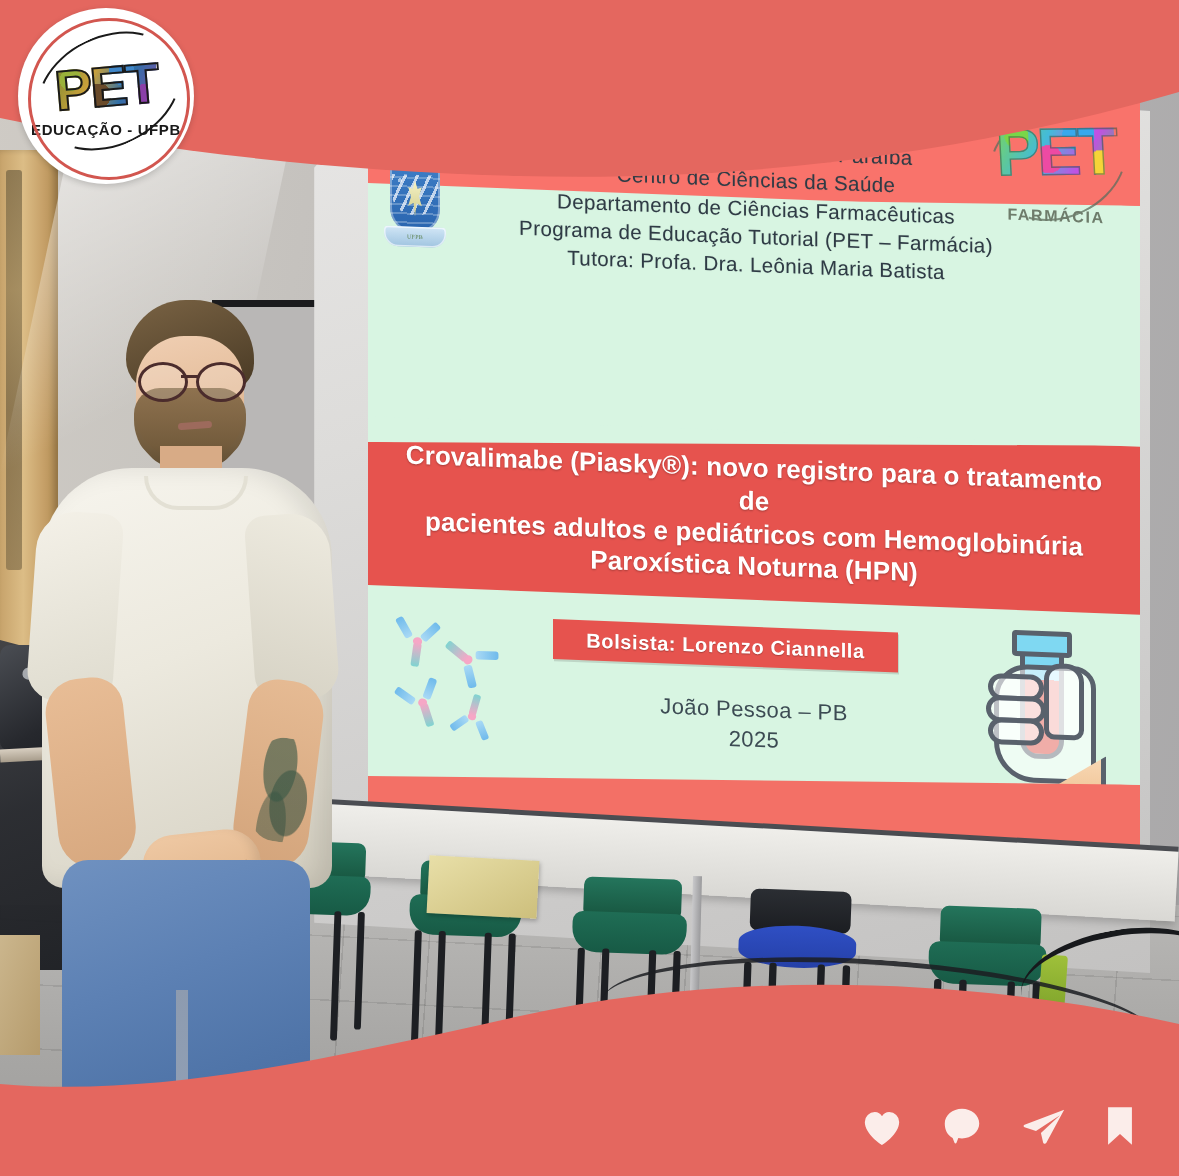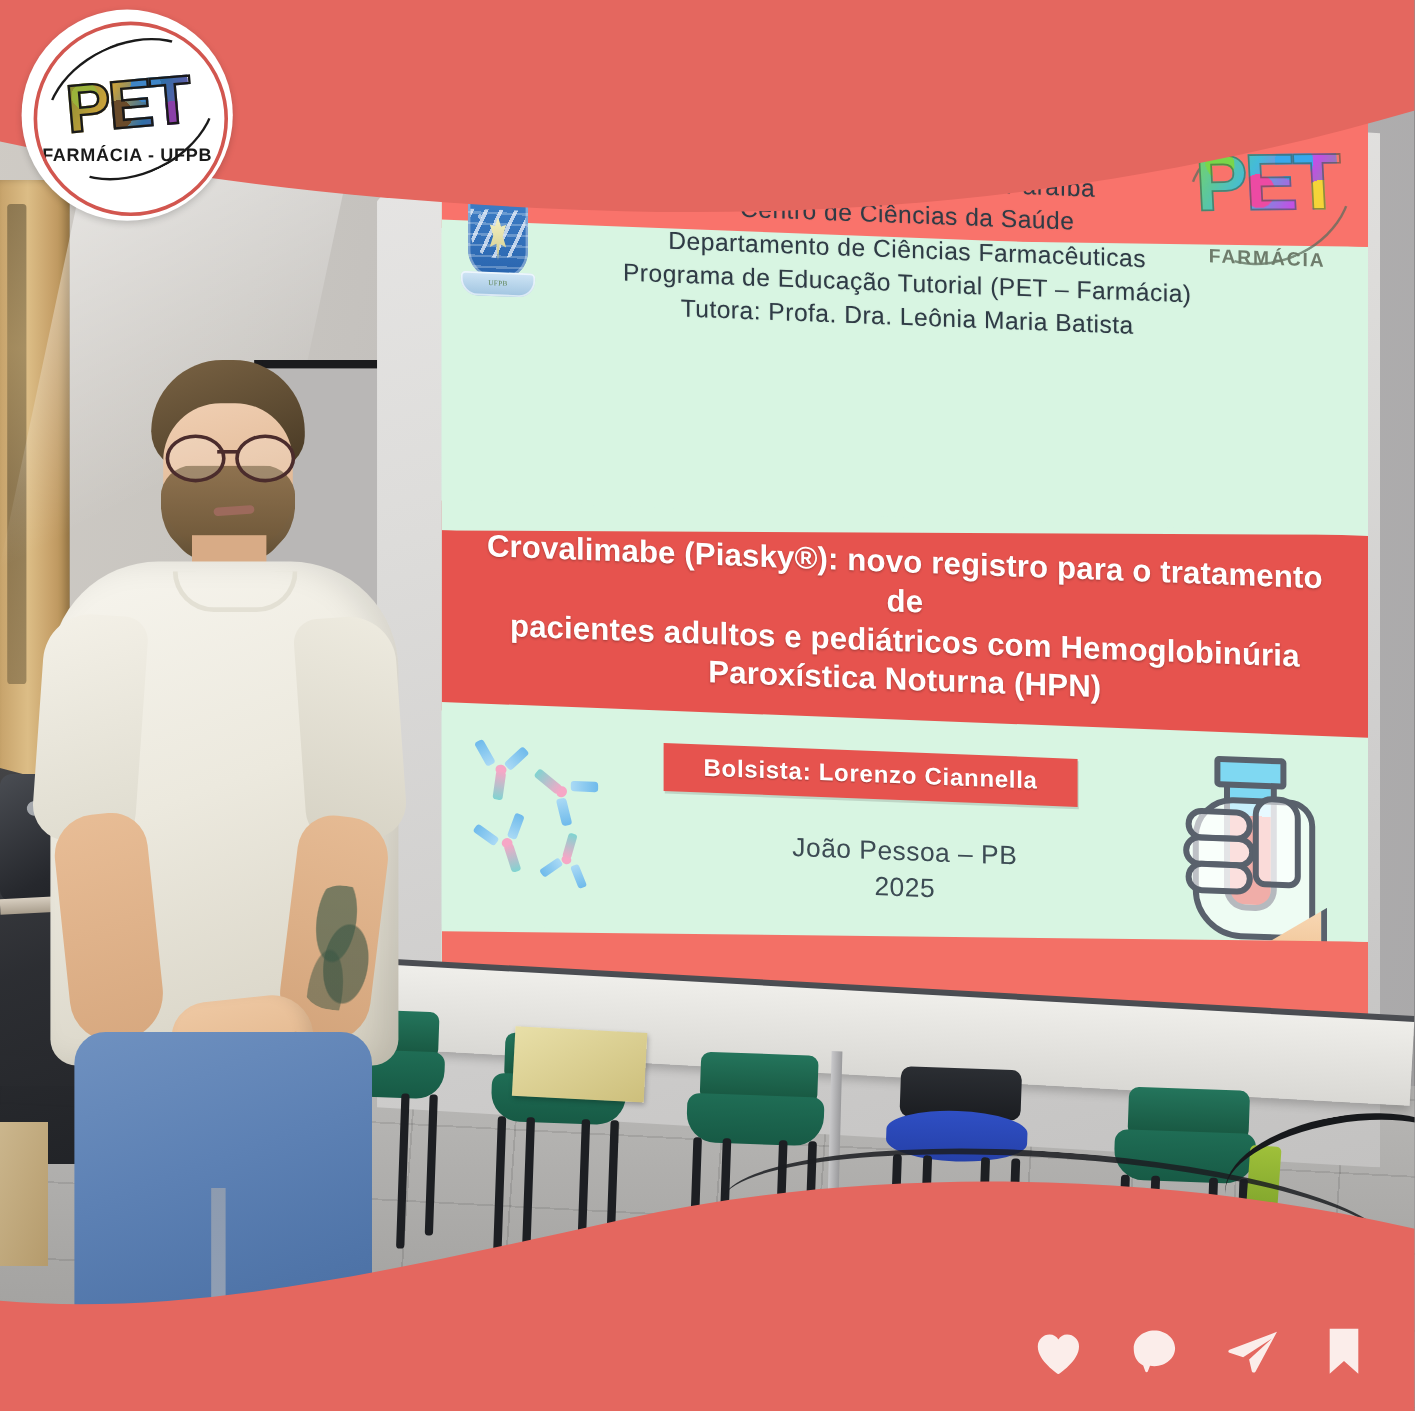--- a/index.html
+++ b/index.html
@@ -749,21 +749,21 @@
     </div>
   </div>
 
   <div class="frame-top"></div>
   <div class="frame-bottom"></div>
 
   <div class="logo-badge">
     <div class="logo-ring"></div>
     <div class="logo-orbit"></div>
     <div class="logo-pet">PET</div>
-    <div class="logo-sub">FARMÁCIA - UFPB</div>
+    <div class="logo-sub">EDUCAÇÃO - UFPB</div>
   </div>
 
   <div class="social">
     <span class="ico" title="Like">
       <svg width="46" height="42" viewBox="0 0 24 22" aria-hidden="true">
         <path fill="#FBEDEA" d="M12 21s-9-5.7-9-12.1A5.2 5.2 0 0 1 8.2 3.7c1.7 0 3.1.9 3.8 2.2.7-1.3 2.1-2.2 3.8-2.2A5.2 5.2 0 0 1 21 8.9C21 15.3 12 21 12 21z"></path>
       </svg>
     </span>
     <span class="ico" title="Comment">
       <svg width="46" height="44" viewBox="0 0 24 24" aria-hidden="true">

